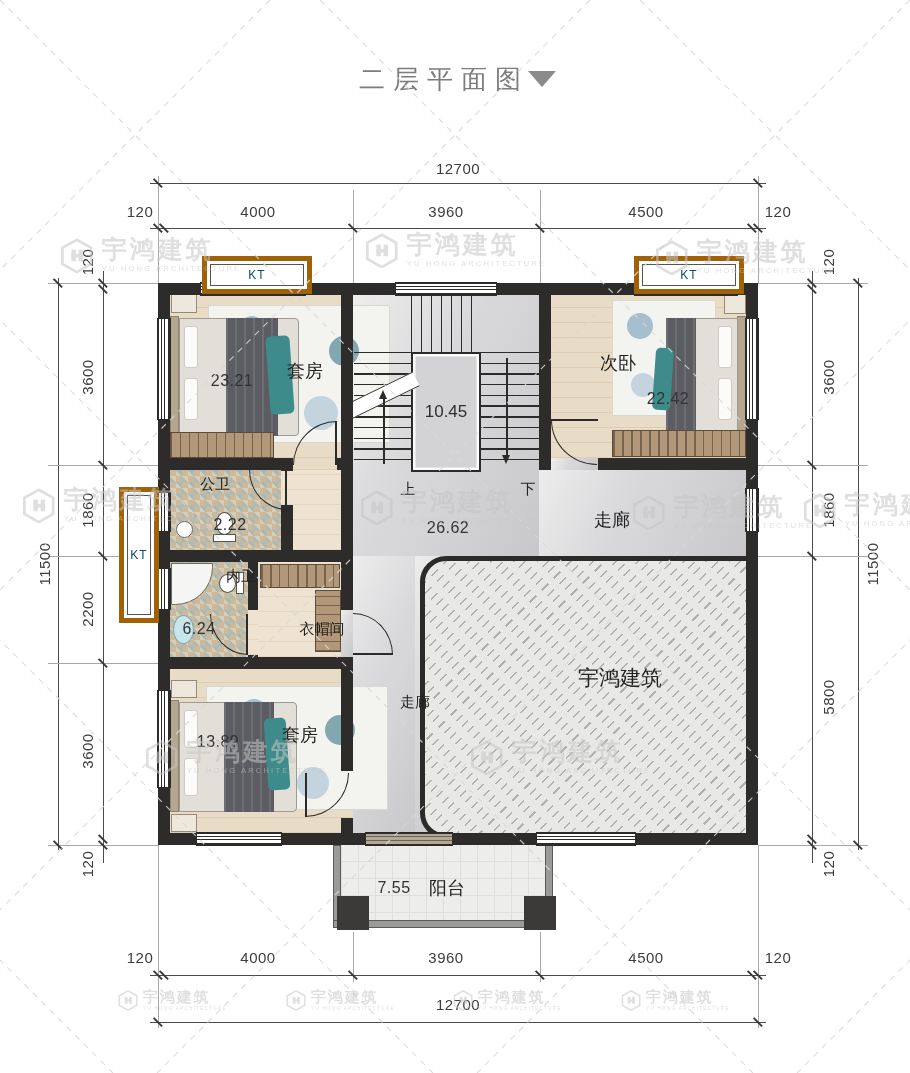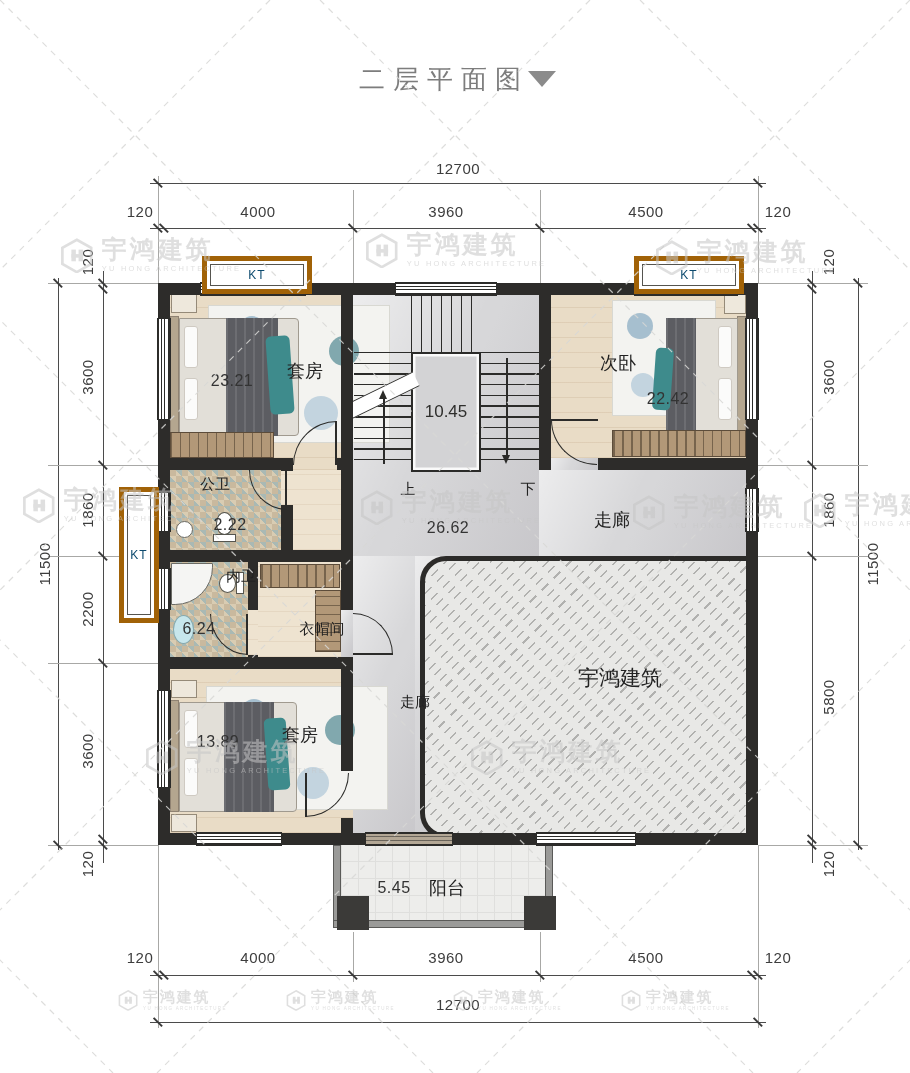--- a/index.html
+++ b/index.html
@@ -329,21 +329,21 @@
   <div class="rlabel" style="left:612px;top:520px;">走廊</div>
   <div class="rlabel small-cjk" style="left:385px;top:489px;">上</div>
   <div class="rlabel small-cjk" style="left:505px;top:489px;">下</div>
   <div class="rlabel small-cjk" style="left:218px;top:576px;">内卫</div>
   <div class="alabel" style="left:199px;top:629px;">6.24</div>
   <div class="rlabel small-cjk" style="left:299px;top:629px;">衣帽间</div>
   <div class="rlabel small-cjk" style="left:392px;top:702px;">走廊</div>
   <div class="rlabel" style="left:620px;top:678px;font-size:21px;">宇鸿建筑</div>
   <div class="rlabel" style="left:300px;top:735px;">套房</div>
   <div class="alabel" style="left:218px;top:742px;">13.89</div>
-  <div class="alabel" style="left:394px;top:888px;">5.45</div>
+  <div class="alabel" style="left:394px;top:888px;">7.55</div>
   <div class="rlabel" style="left:447px;top:888px;">阳台</div>
 
   <div id="wmlayer">
     <svg class="dashes" width="910" height="1073">
       <g stroke="#d8d8d6" stroke-width="1.2" stroke-dasharray="6 6">
         <line x1="-960" y1="0" x2="113" y2="1073"></line>
           <line x1="-640" y1="0" x2="433" y2="1073"></line>
         <line x1="-320" y1="0" x2="753" y2="1073"></line>
           <line x1="0" y1="0" x2="1073" y2="1073"></line>
         <line x1="320" y1="0" x2="1393" y2="1073"></line>

